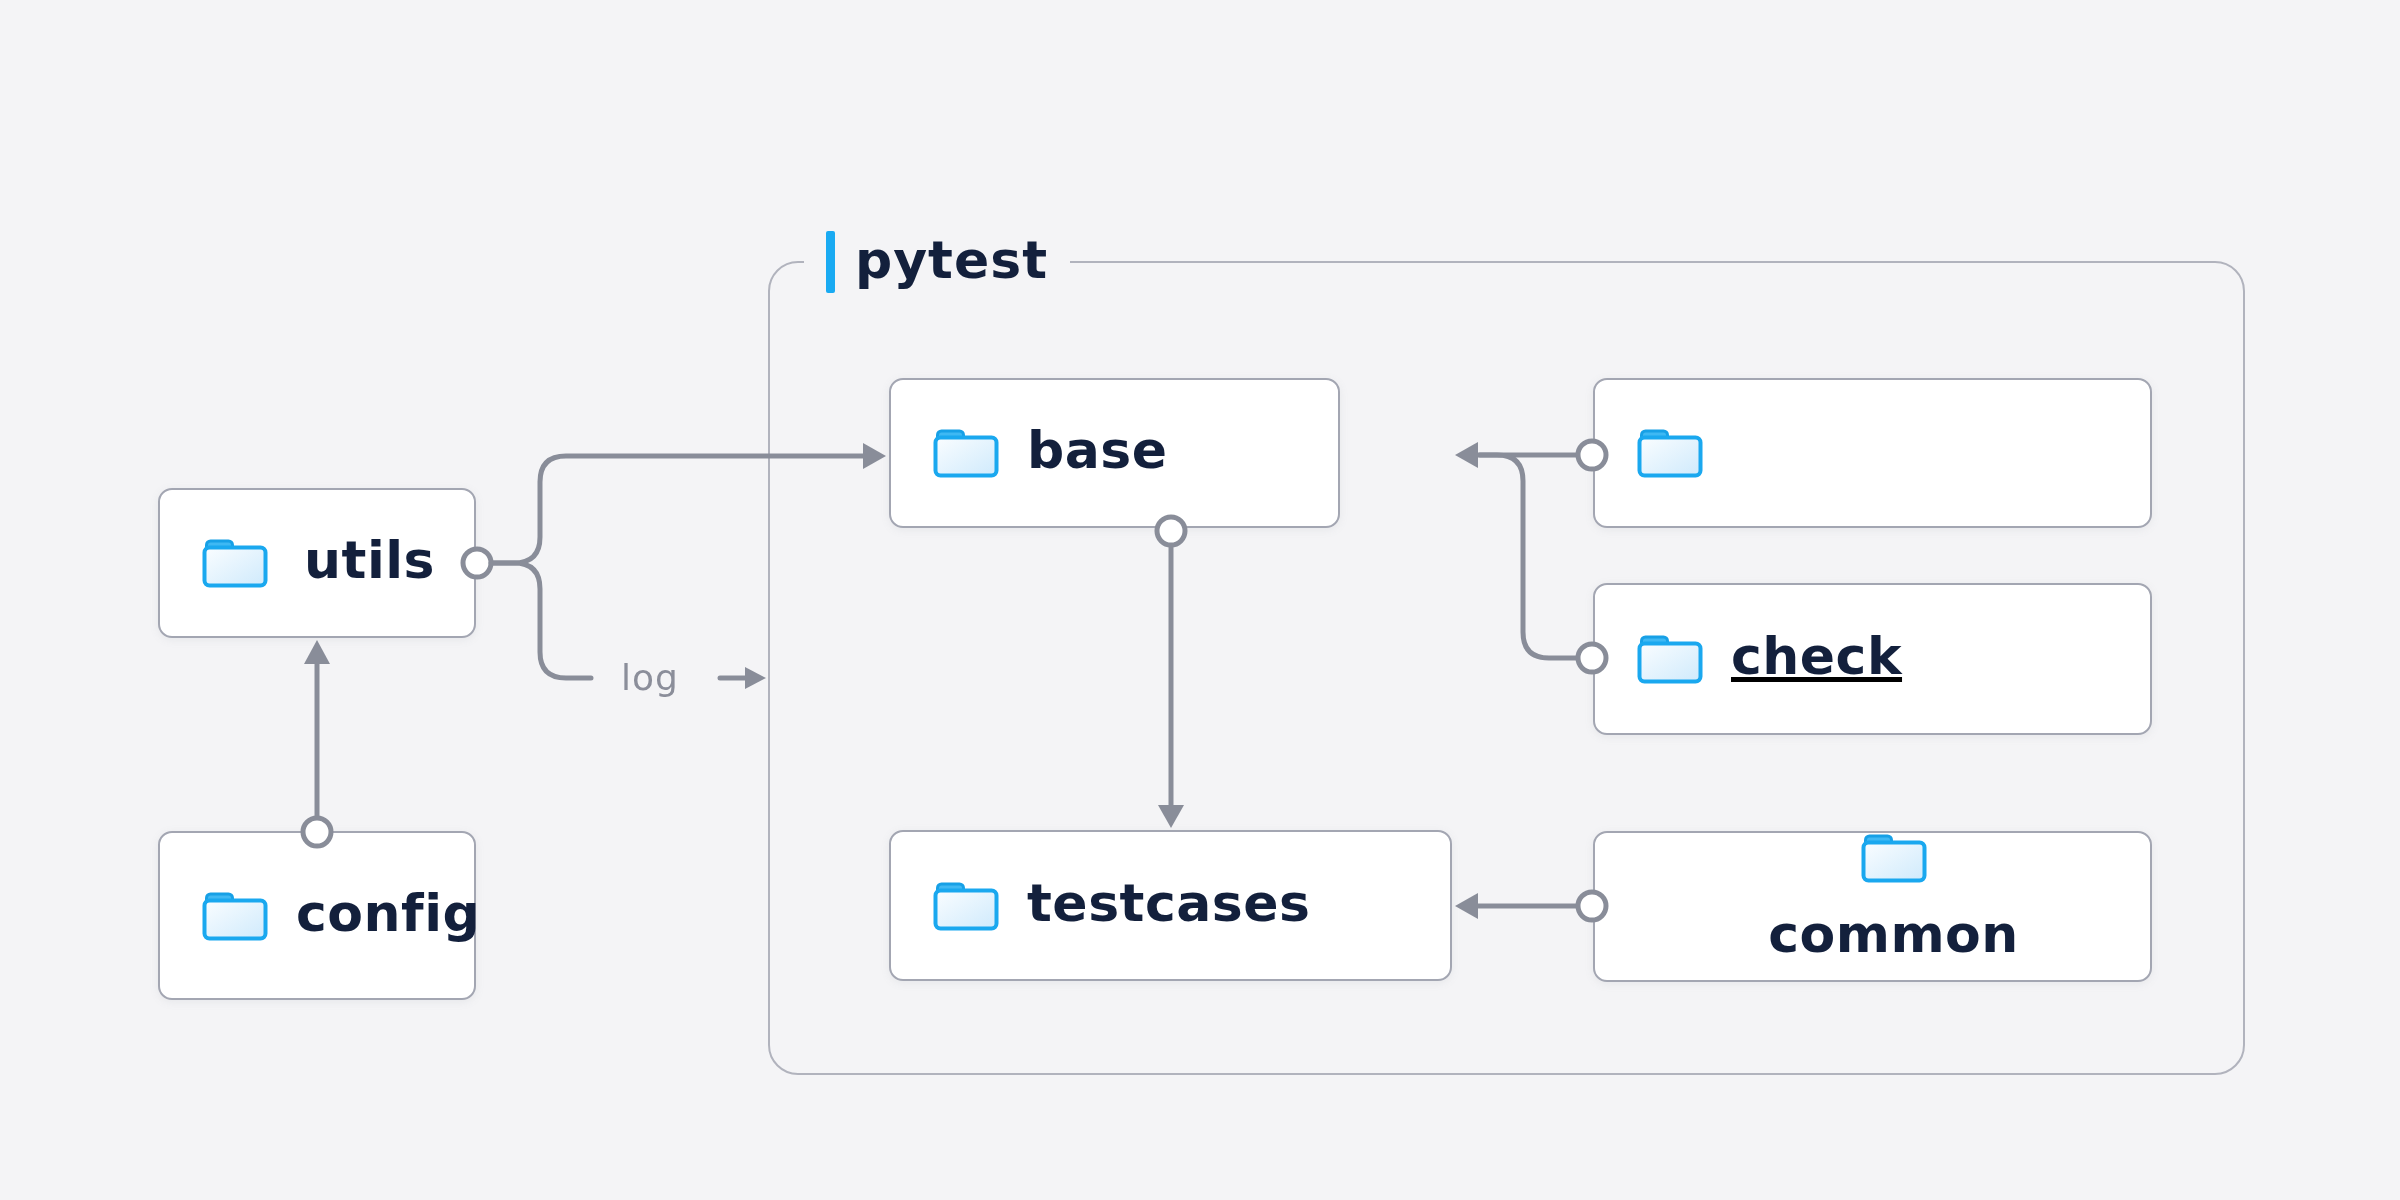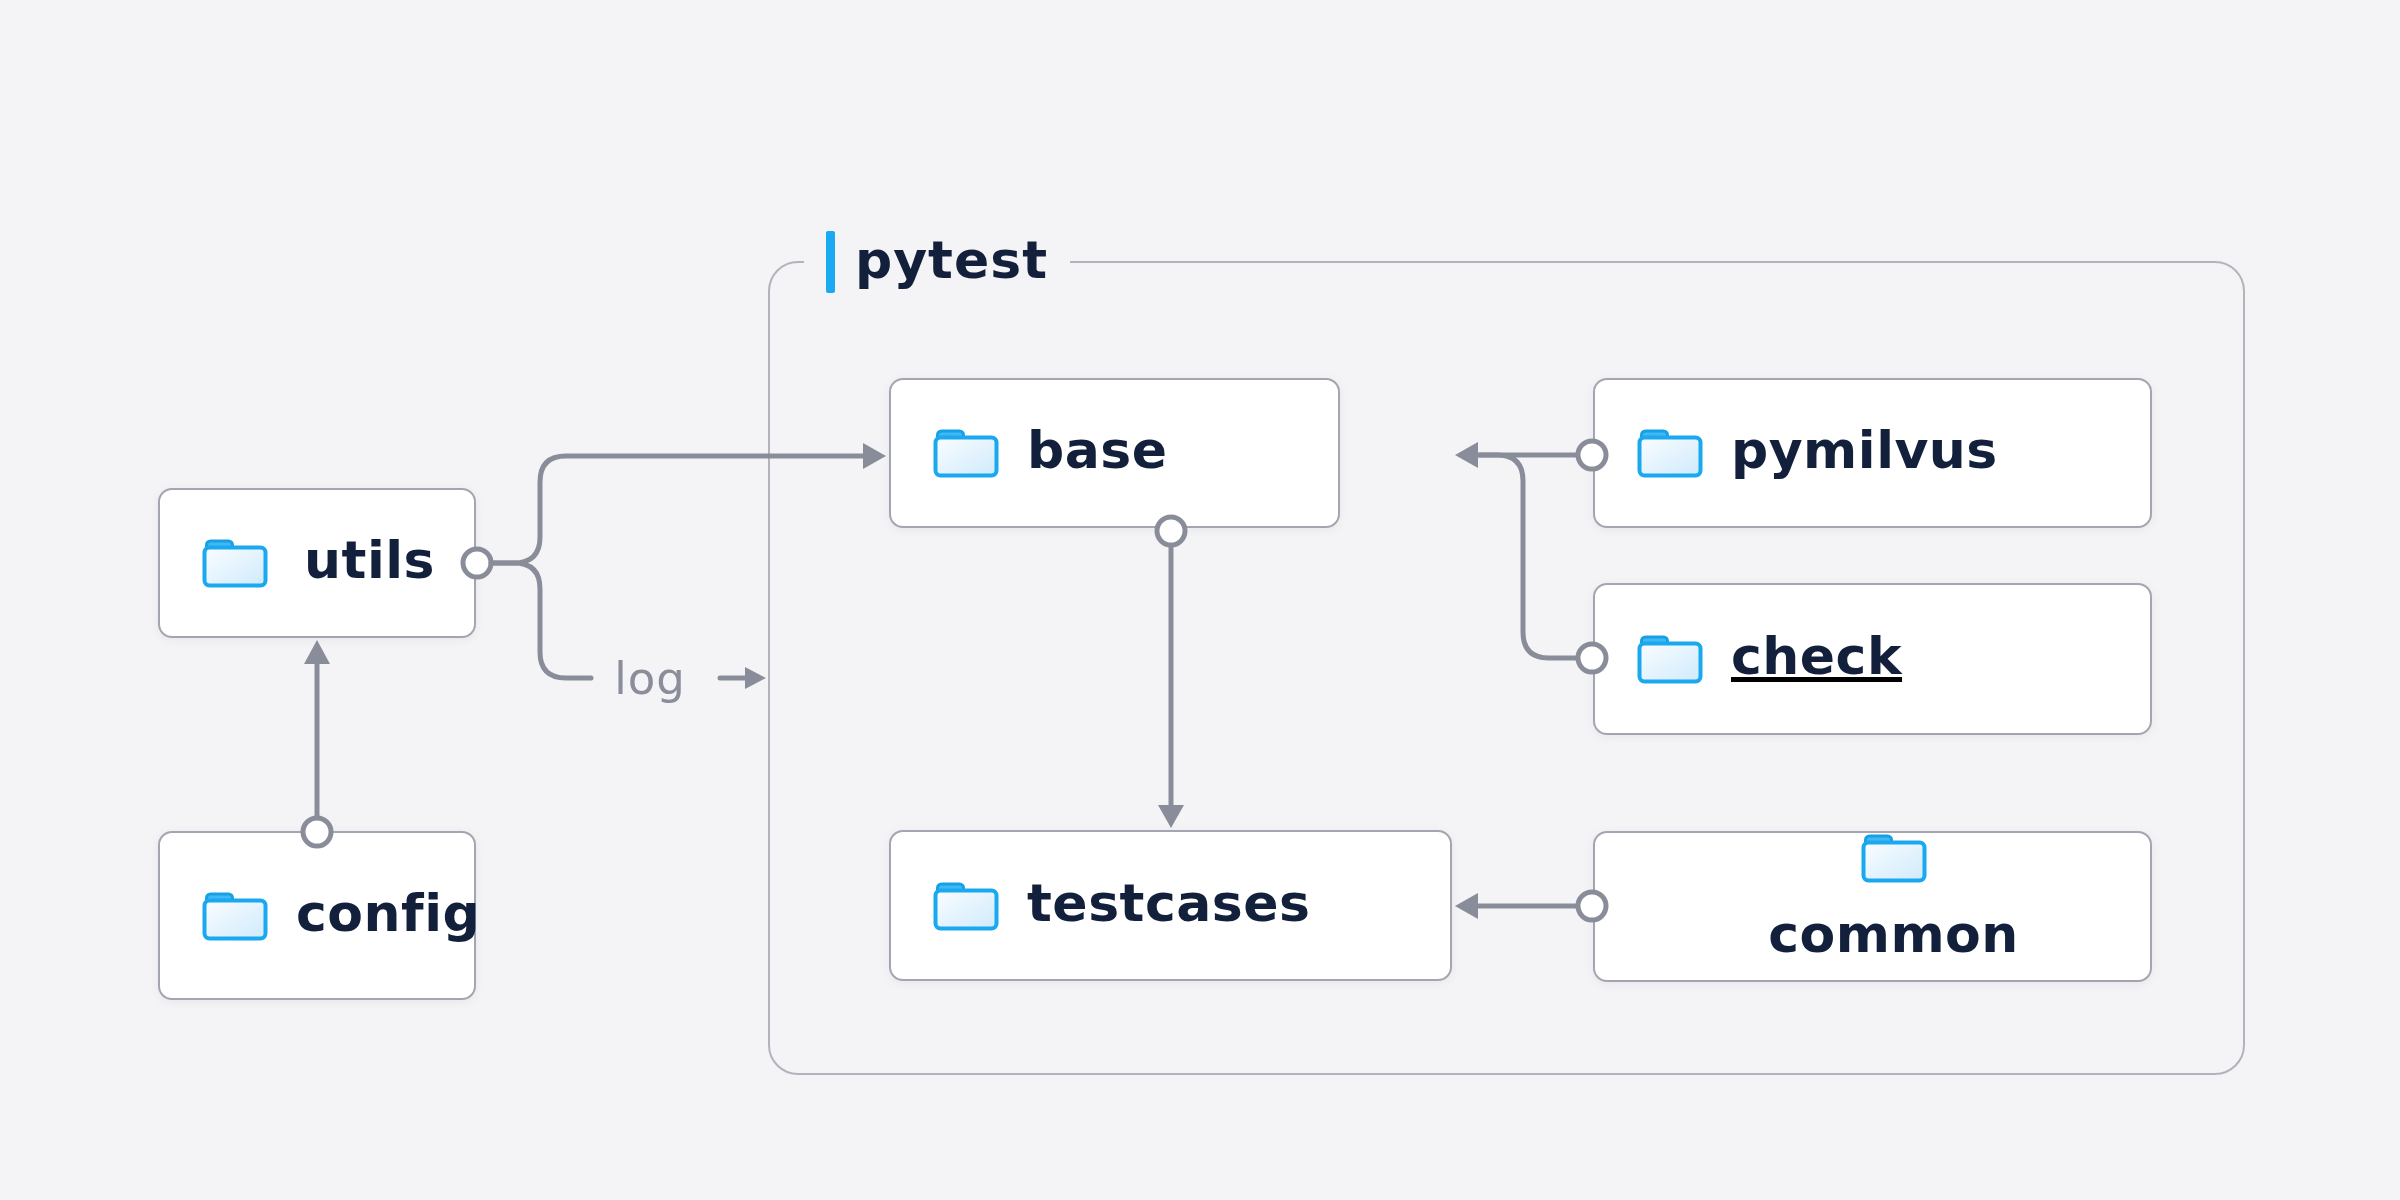--- a/index.html
+++ b/index.html
@@ -45,21 +45,21 @@
   #node-check    {left:1593px;top:538px; width:559px; height:152px;text-decoration:underline;}
   #node-common   {left:1593px;top:786px; width:559px; height:151px;flex-direction:column;}
   
   .overlay{position:absolute;left:0;top:0;width:2400px;height:1200px;z-index:2;pointer-events:none;}
   .conn{fill:none;stroke:#898d99;stroke-width:5;stroke-linecap:round;}
   .arrow{fill:#898d99;stroke:none;}
   .port{fill:#ffffff;stroke:#898d99;stroke-width:5;}
   .edge-label{
     position:absolute;left:588px;top:602px;width:124px;height:62px;z-index:2;
     display:flex;align-items:center;justify-content:center;
-    font-size:45px;font-weight:500;color:#8b8e9a;letter-spacing:1px;line-height:1;
+    font-size:36px;font-weight:500;color:#8b8e9a;letter-spacing:1px;line-height:1;
   }
   .defs-holder{position:absolute;width:0;height:0;overflow:hidden;}
 </style>
 </head>
 <body>
 
 <div class="canvas">
 
   <svg class="defs-holder" aria-hidden="true">
     <defs>
@@ -95,21 +95,20 @@
   <div class="node" id="node-base">
     <svg class="folder" viewBox="0 0 66 50">
         <use href="#folder-sym"></use>
       </svg>
     <span class="node-label">base</span>
   </div>
   <div class="node" id="node-pymilvus">
     <svg class="folder" viewBox="0 0 66 50">
         <use href="#folder-sym"></use>
       </svg>
-    <span class="node-label">pymilvus</span>
   </div>
   <div class="node" id="node-check">
     <svg class="folder" viewBox="0 0 66 50">
         <use href="#folder-sym"></use>
       </svg>
     <span class="node-label">check</span>
   </div>
   <div class="node" id="node-testcases">
     <svg class="folder" viewBox="0 0 66 50">
         <use href="#folder-sym"></use>

